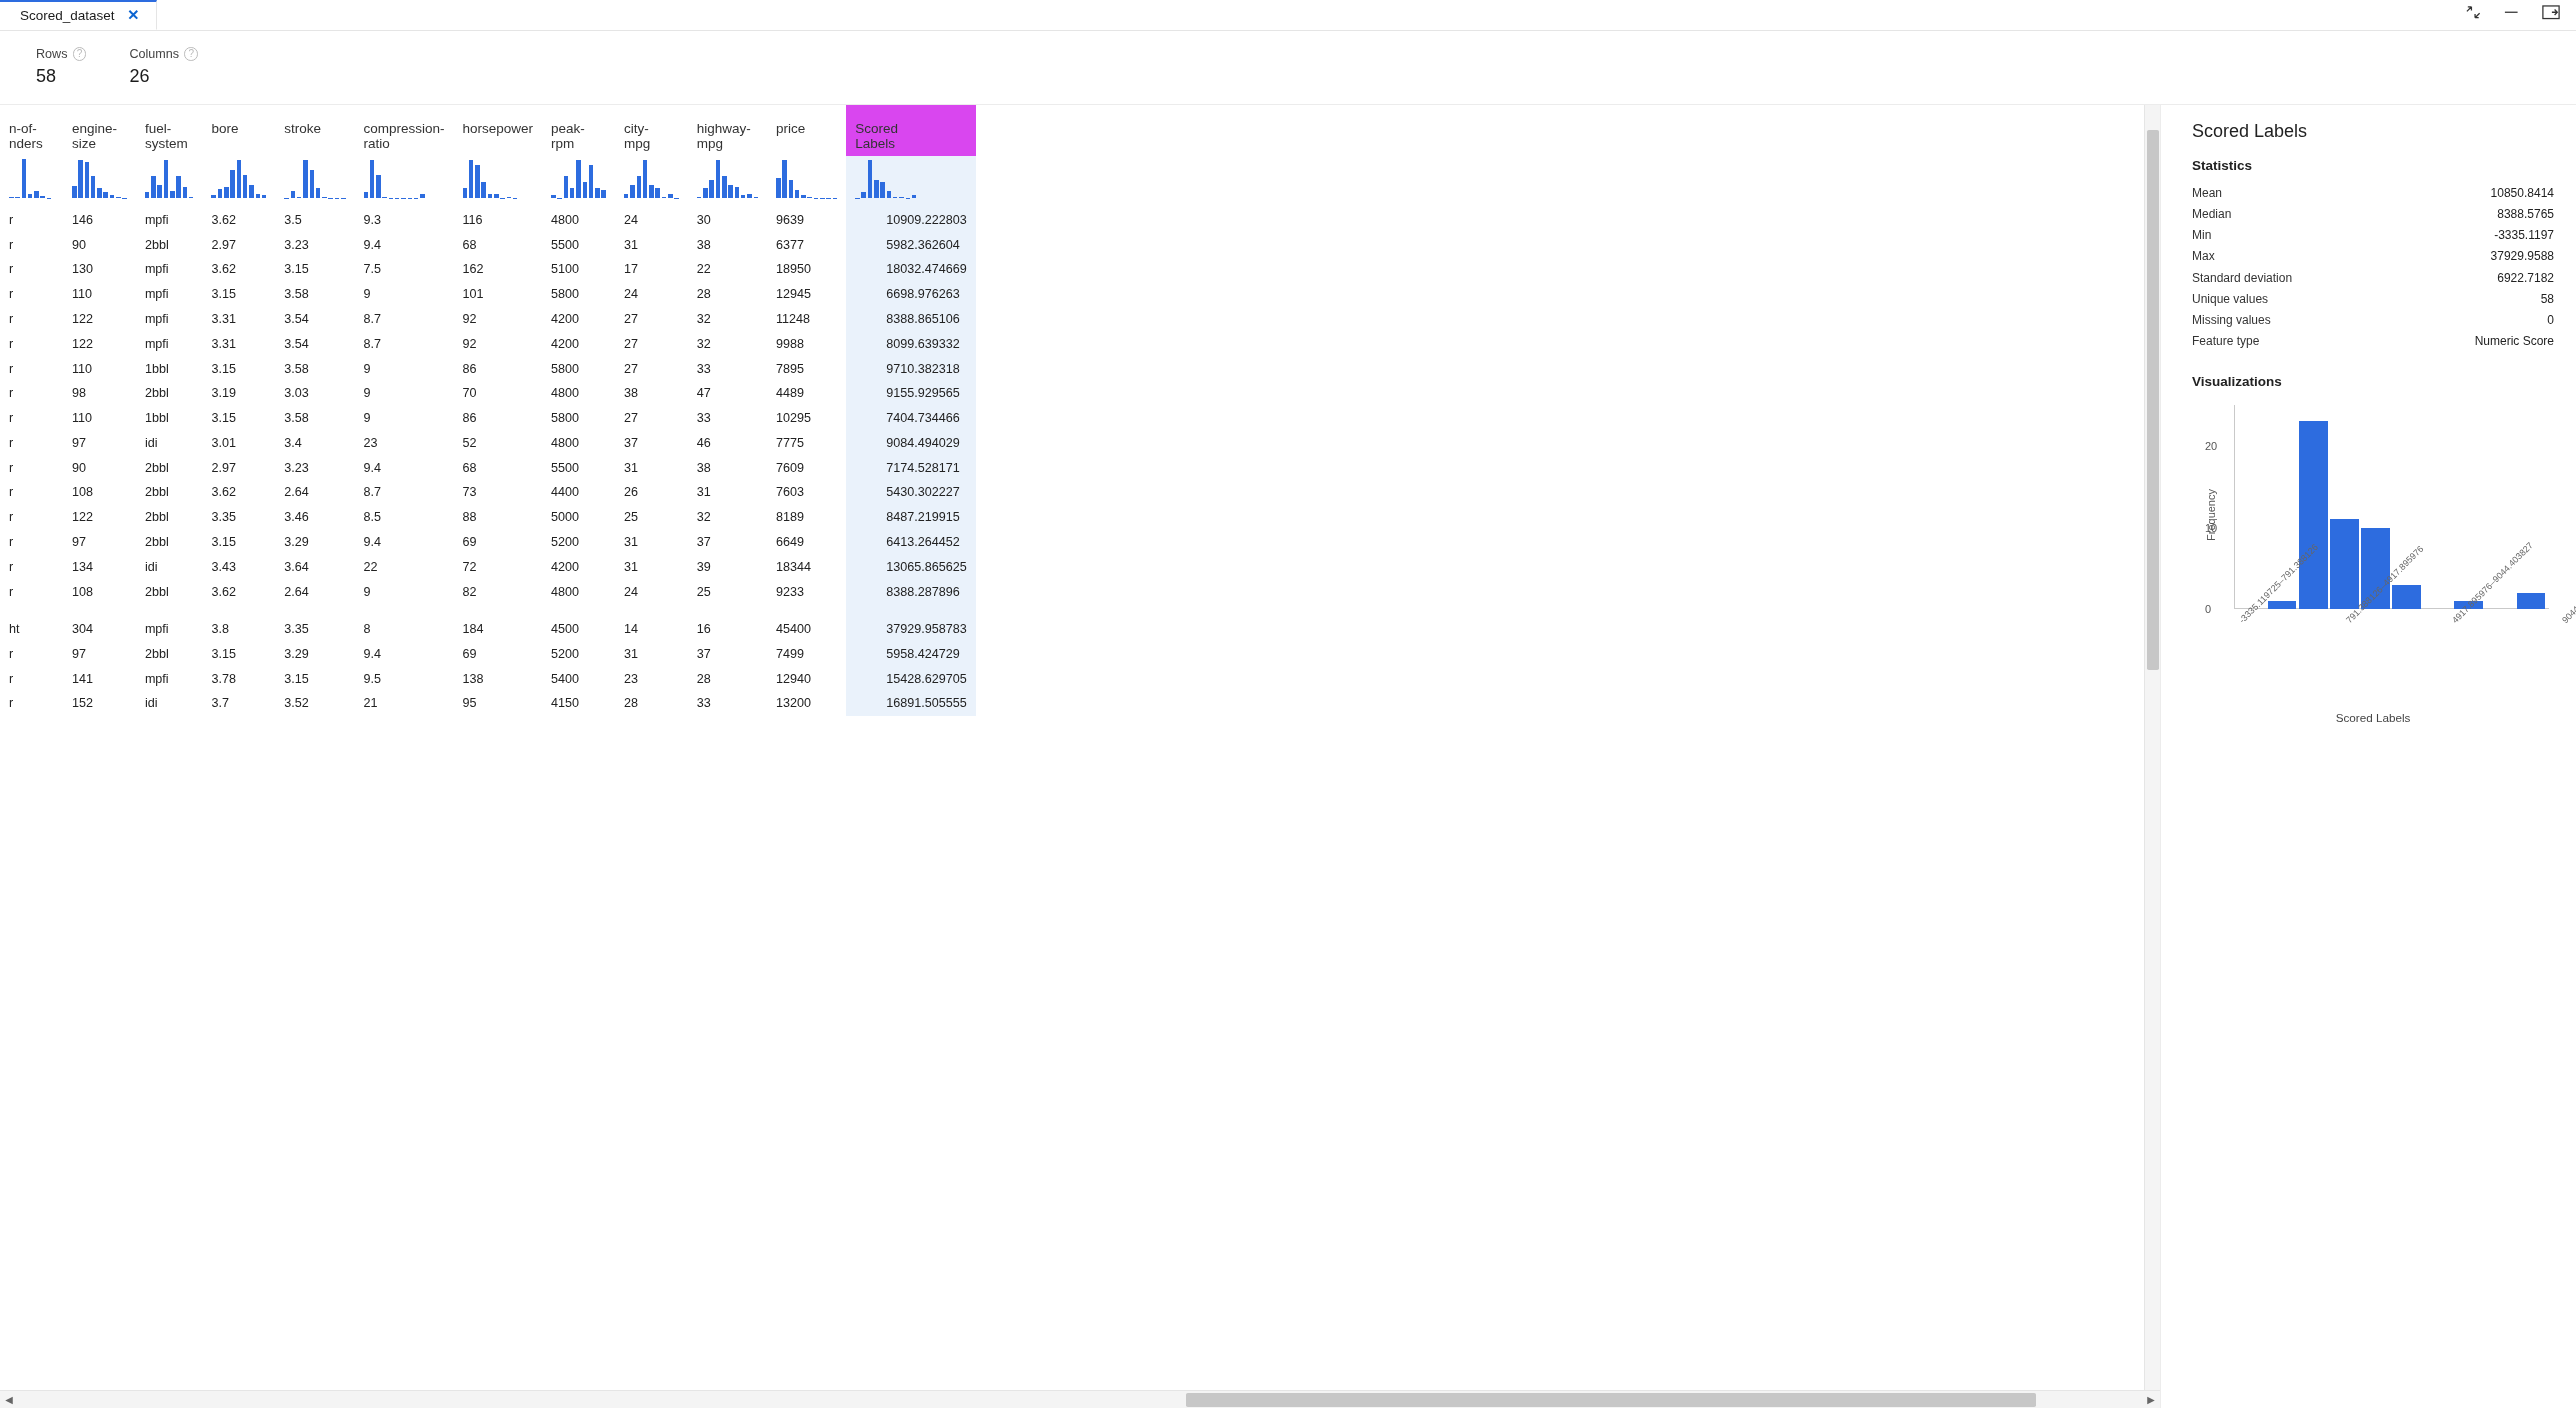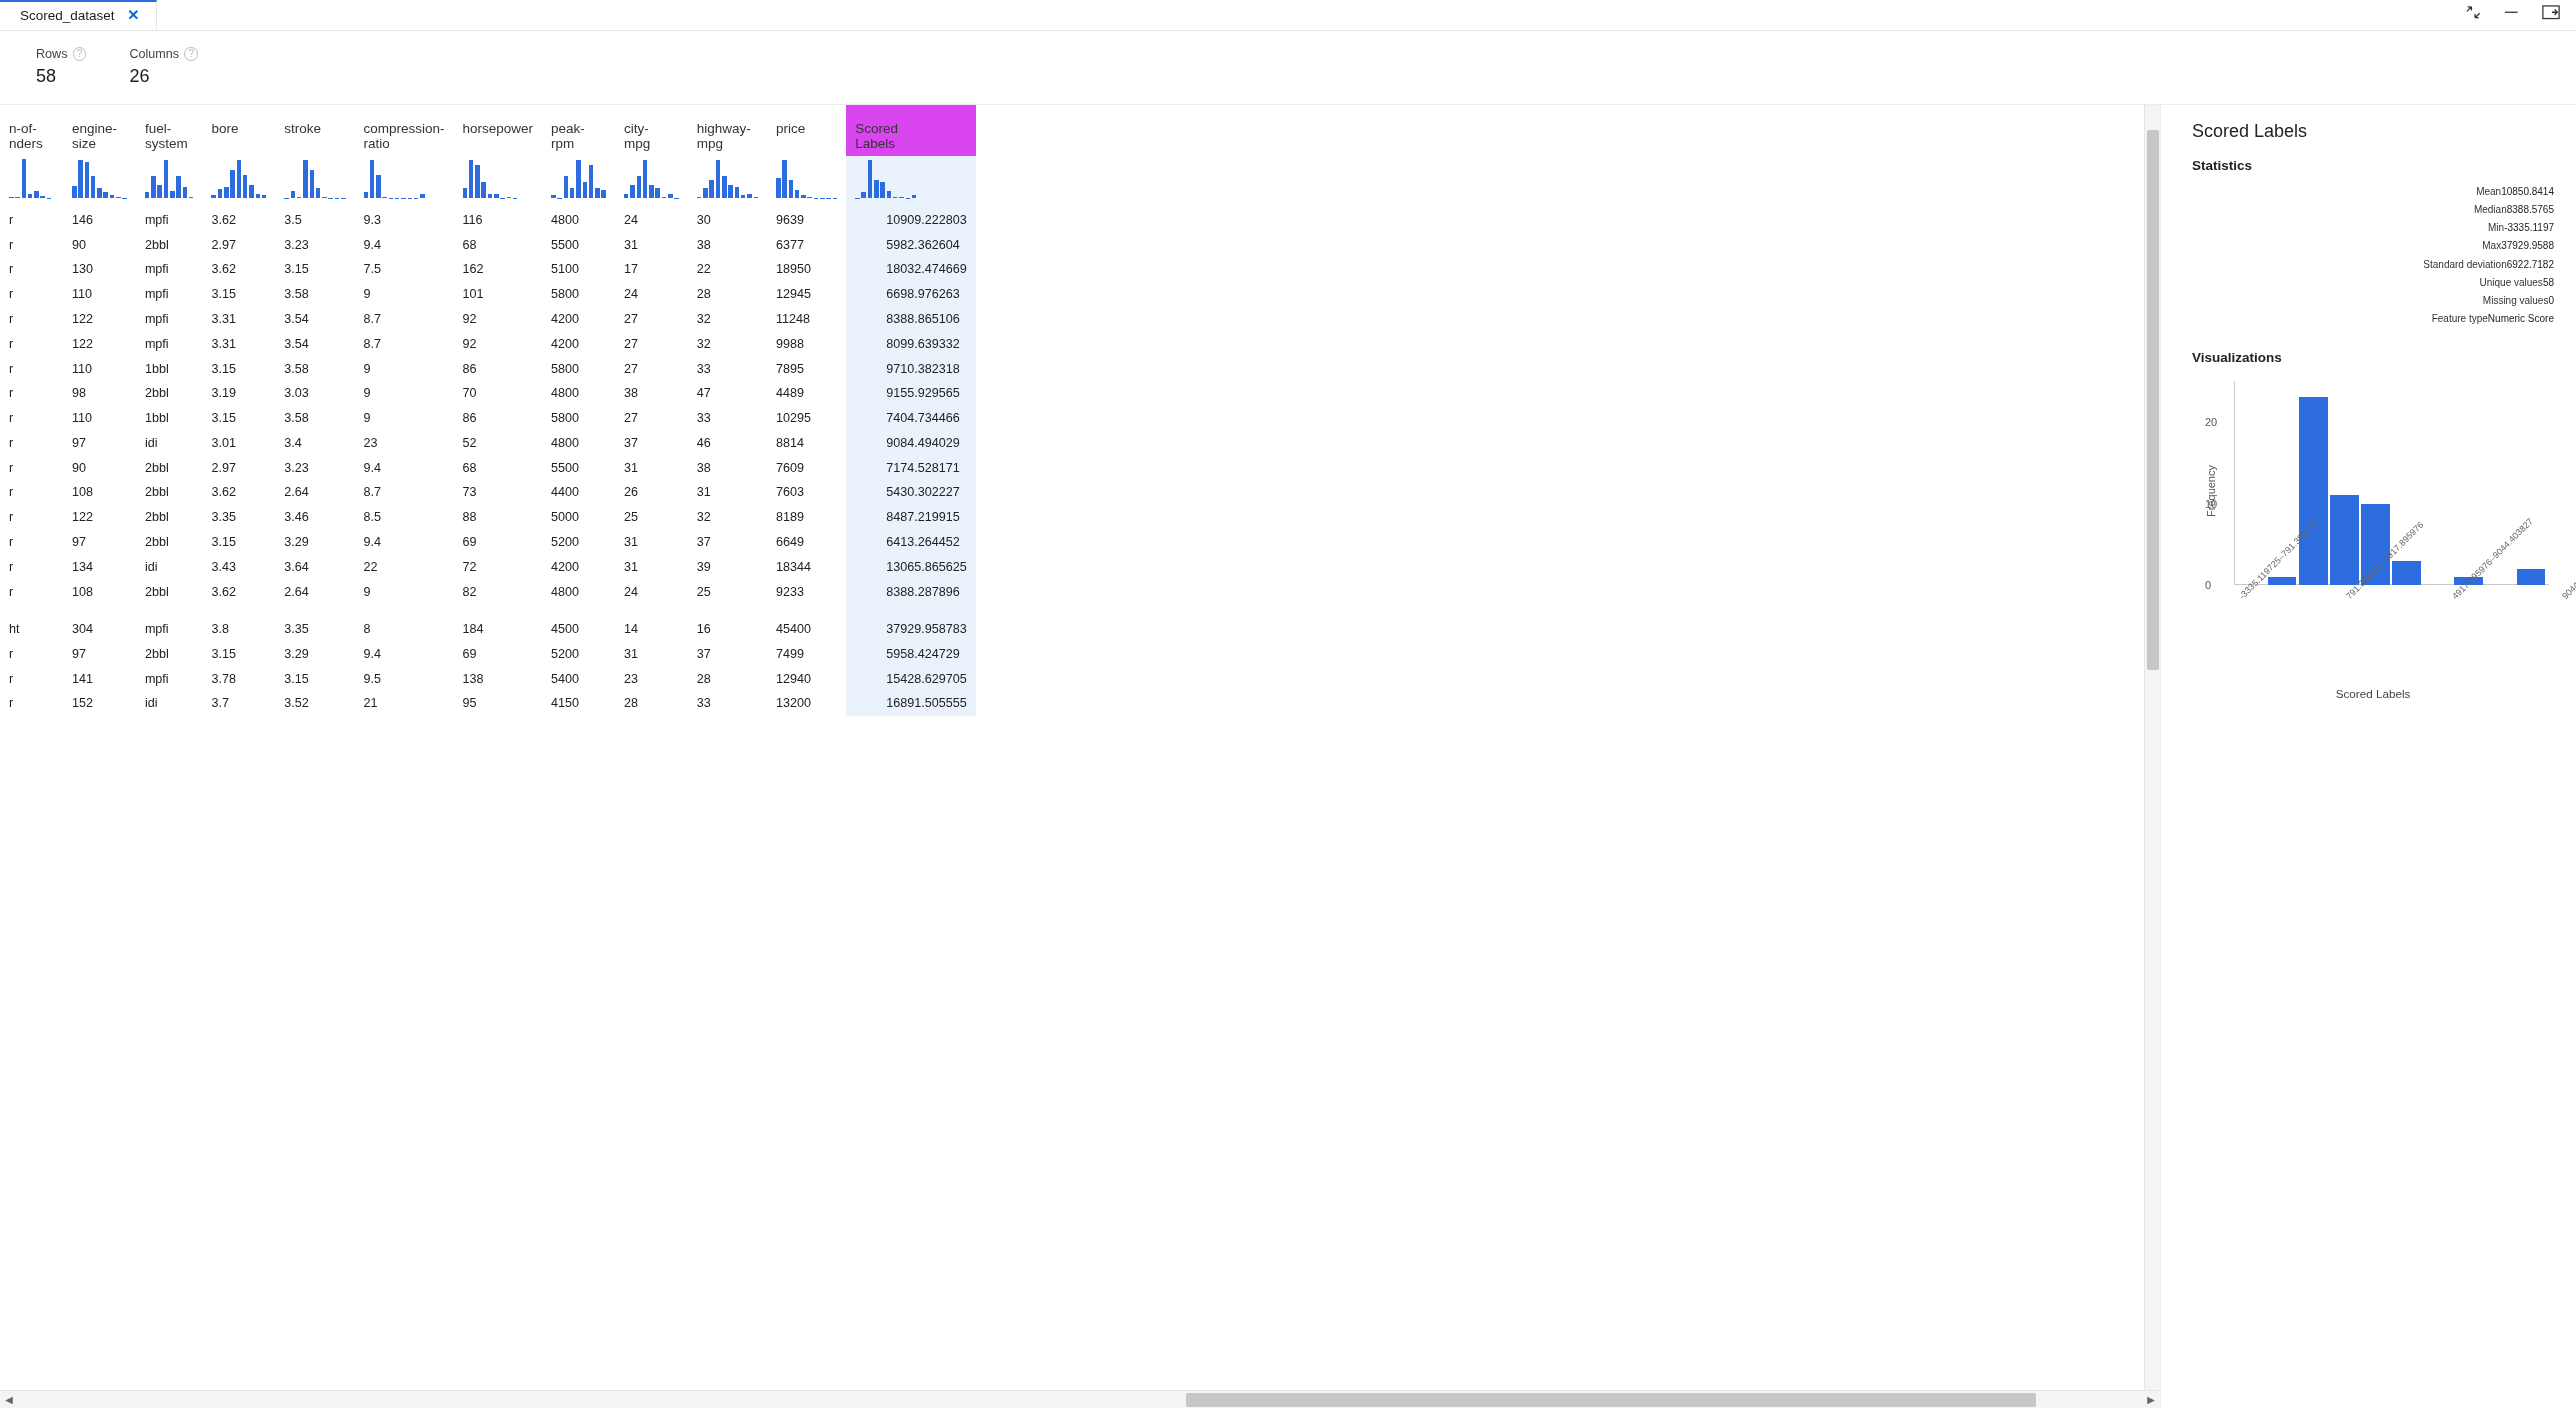--- a/index.html
+++ b/index.html
@@ -30,21 +30,21 @@
   .hscroll { height:18px; background:#f4f4f4; border-top:0.9px solid #e5e5e5; position:relative; }
   .hscroll .arrow { position:absolute; top:0; width:18px; height:18px; display:flex; align-items:center; justify-content:center; color:#666; cursor:pointer; }
   .hscroll .arrow.left { left:0; } .hscroll .arrow.right { right:0; }
   .hscroll .track { position:absolute; left:18px; right:18px; top:0; bottom:0; }
   .hscroll .thumb { position:absolute; top:1.8px; height:14.5px; background:#c7c7c7; border-radius:1.8px; }
   .vscroll { width:16.3px; background:#f4f4f4; border-left:0.9px solid #e5e5e5; position:relative; }
   .vscroll .vthumb { position:absolute; left:1.8px; width:12.6px; background:#c7c7c7; border-radius:1.8px; }
   .side { width:415px; padding:9px 22px 18px 31px; overflow:auto; }
   .side h2 { font-weight:400; font-size:18px; margin:7.2px 0 16.3px 0; color:#222; }
   .side h3 { font-weight:600; font-size:13.5px; margin:11px 0 9px 0; color:#222; }
-  .stat-row { display:flex; justify-content:flex-end; padding:3.6px 0; font-size:10px; }
+  .stat-row { display:flex; justify-content:space-between; padding:3.6px 0; font-size:12px; }
   .stat-row .k { color:#333; } .stat-row .v { color:#222; }
   .viz { margin-top:9px; }
   .chart { position:relative; height:235px; padding-left:42px; padding-bottom:23.5px; padding-top:7.2px; }
   .chart .ylabel { position:absolute; left:0; top:50%; transform:translate(-7.2px,-50%) rotate(-90deg); transform-origin:center; font-size:11px; color:#555; }
   .chart .yaxis { position:absolute; left:42px; top:7.2px; bottom:23.5px; width:0.9px; background:#c9c9c9; }
   .chart .xaxis { position:absolute; left:42px; right:5.4px; bottom:23.5px; height:0.9px; background:#c9c9c9; }
   .chart .ytick { position:absolute; left:13px; font-size:11px; color:#555; transform:translateY(-50%); }
   .chart .bars { position:absolute; left:45px; right:9px; top:7.2px; bottom:23.5px; display:flex; align-items:flex-end; gap:2.7px; }
   .chart .bars .bar { flex:1; background:#2d6cdf; }
   .chart .xlabels { position:absolute; left:45px; right:9px; top:calc(100% - 20px); height:108px; display:flex; }
@@ -414,21 +414,21 @@
                   <td>r</td>
                   <td>97</td>
                   <td>idi</td>
                   <td>3.01</td>
                   <td>3.4</td>
                   <td>23</td>
                   <td>52</td>
                   <td>4800</td>
                   <td>37</td>
                   <td>46</td>
-                  <td>8814</td>
+                  <td>7775</td>
                   <td class="sel">9084.494029</td>
                 </tr>
                 <tr>
                   <td>r</td>
                   <td>90</td>
                   <td>2bbl</td>
                   <td>2.97</td>
                   <td>3.23</td>
                   <td>9.4</td>
                   <td>68</td>

